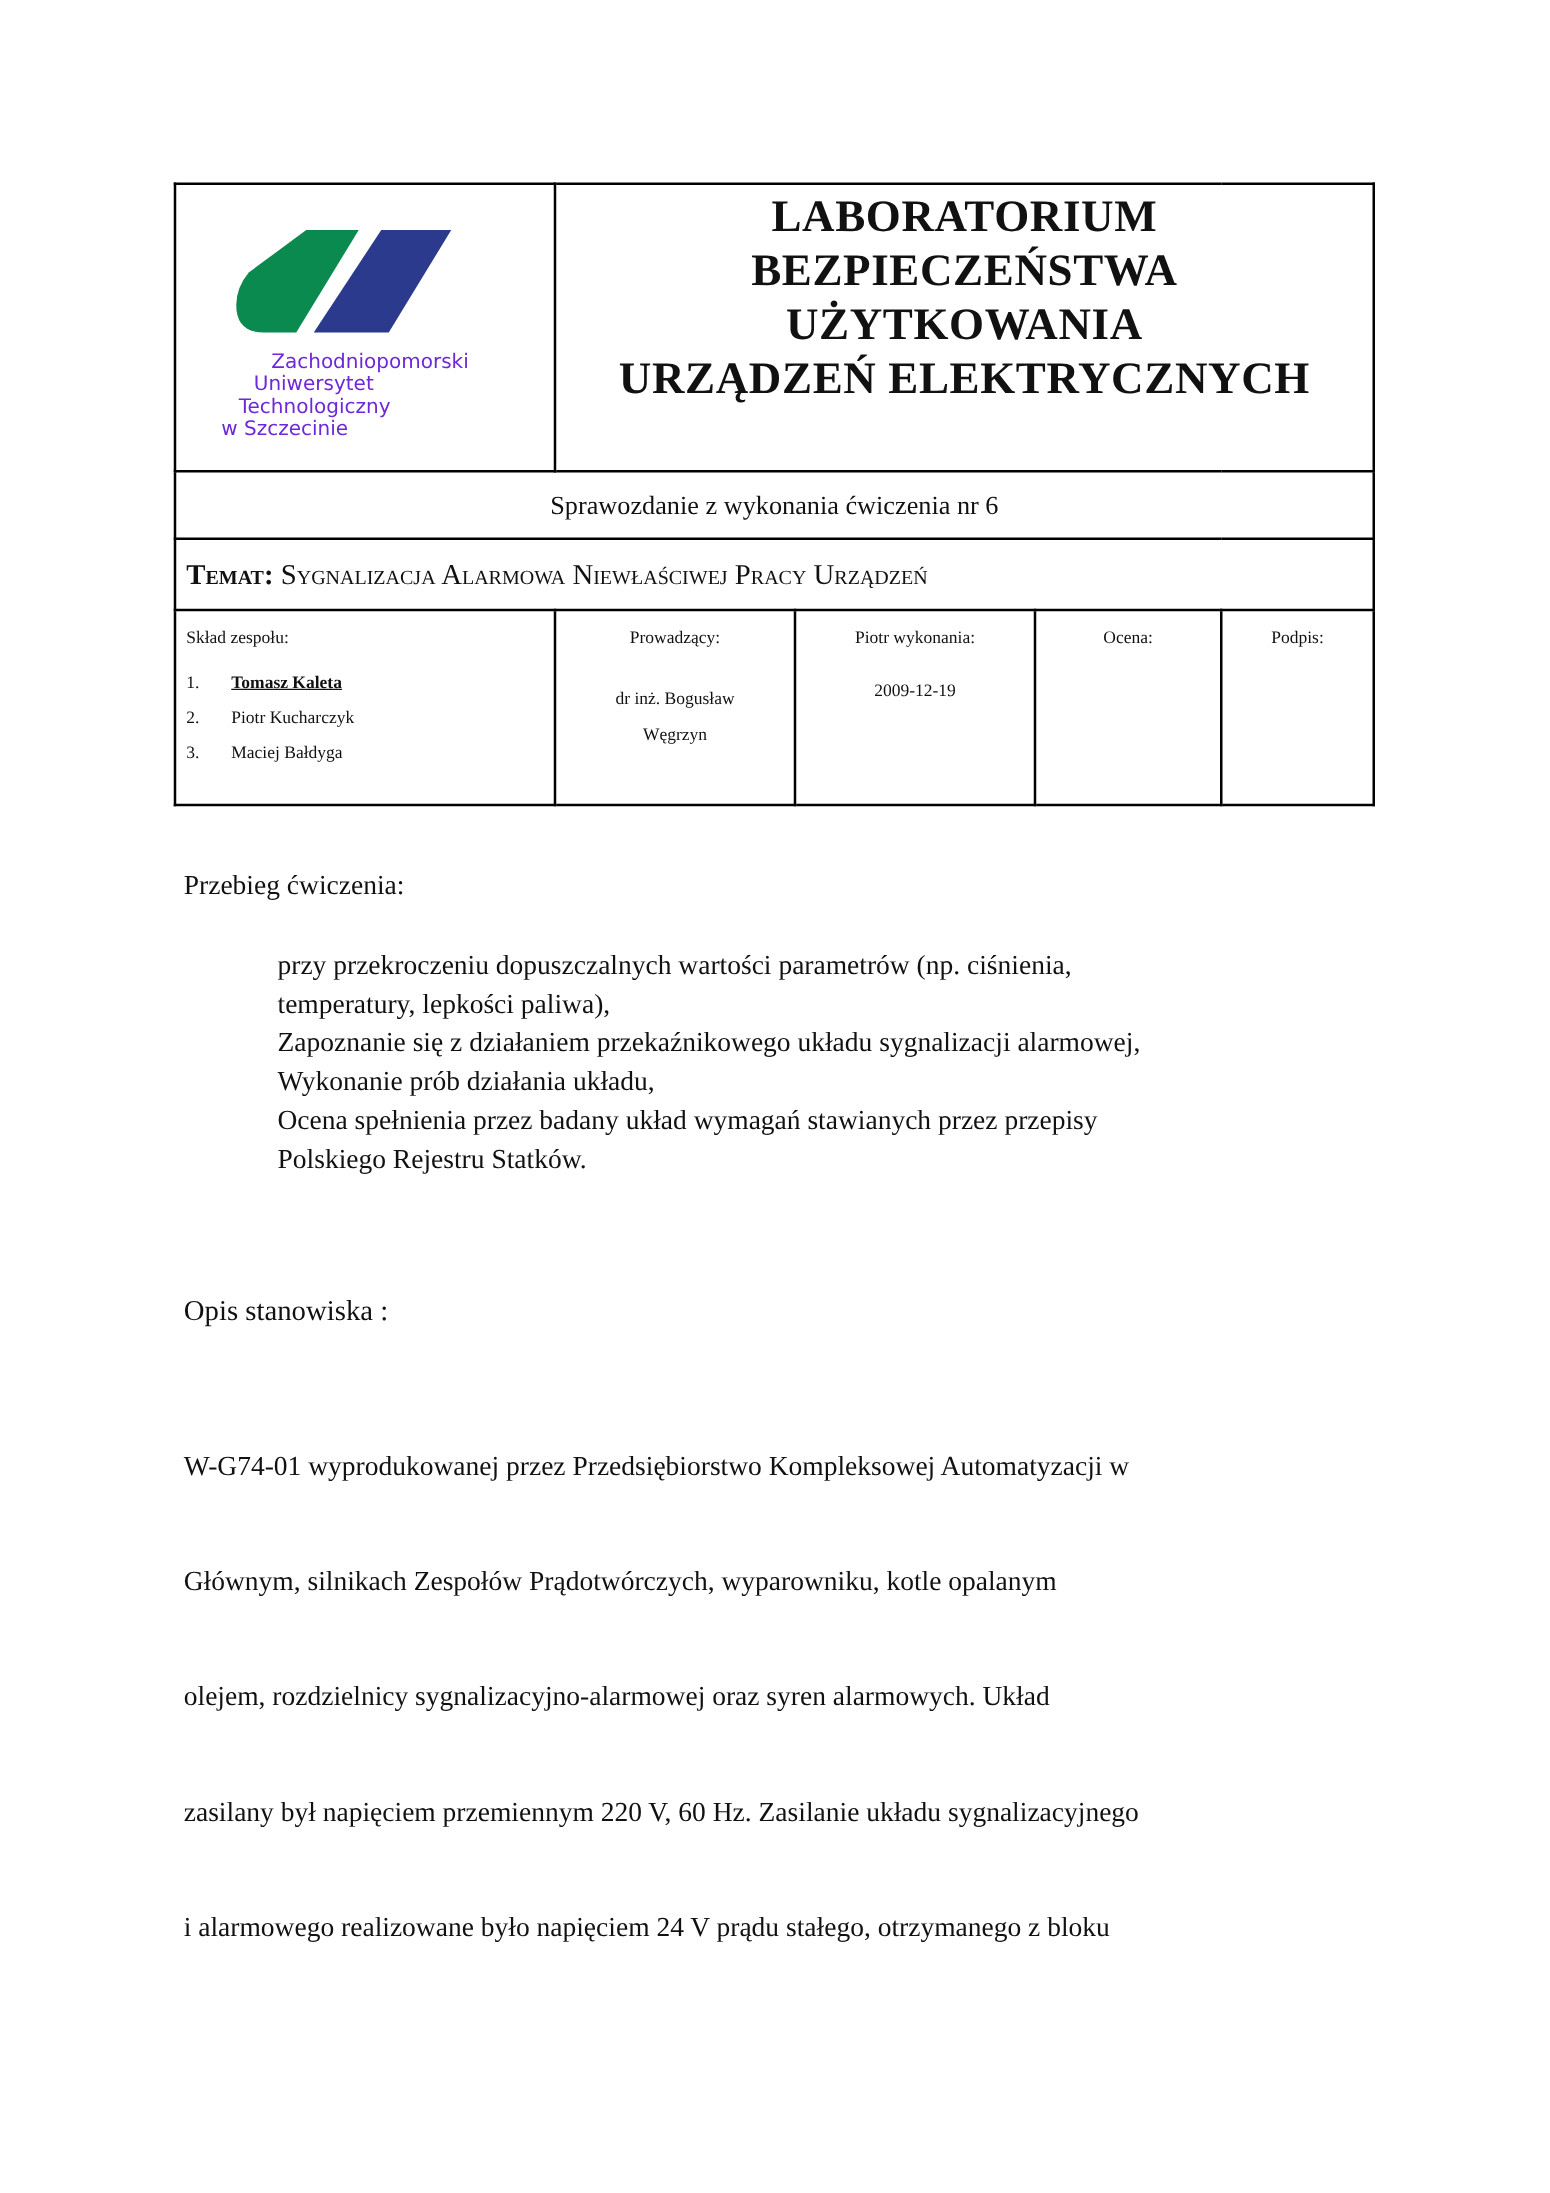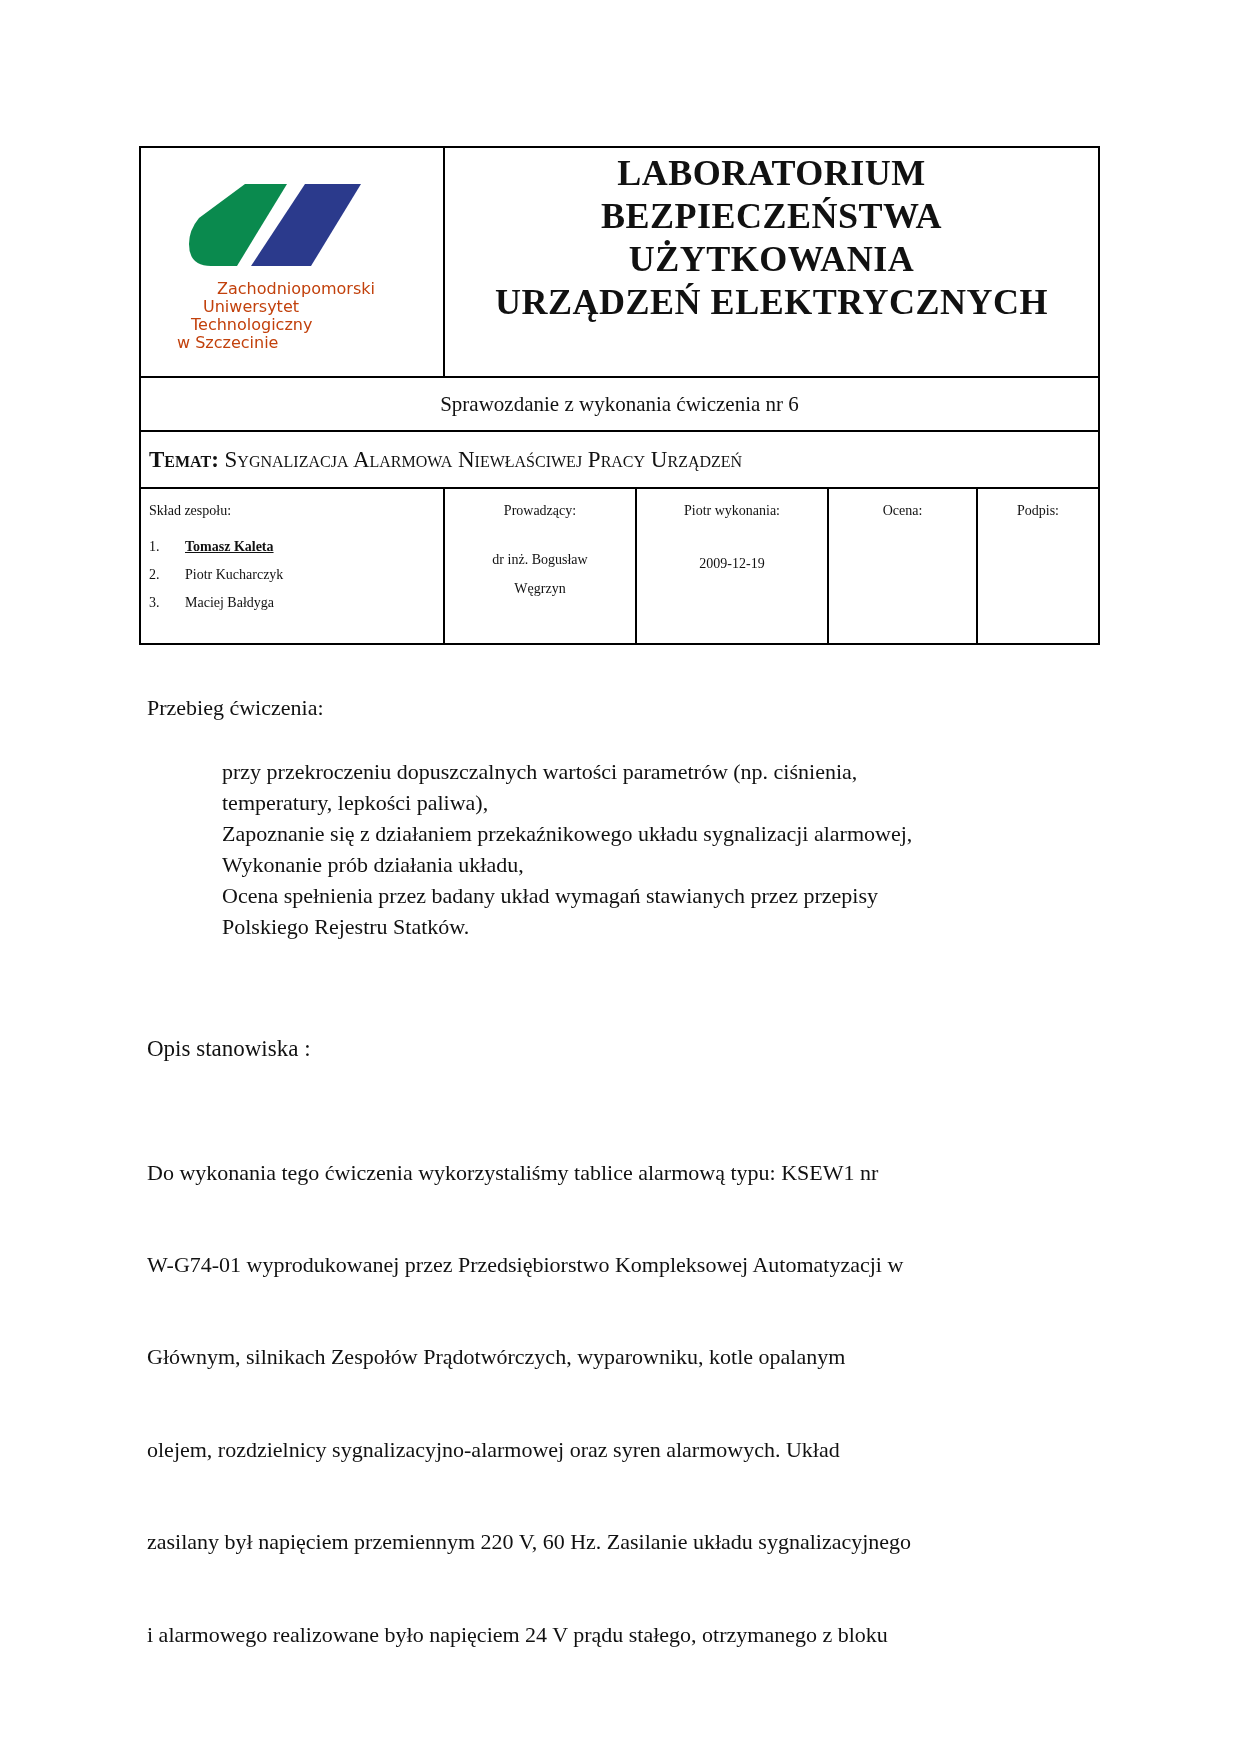--- a/index.html
+++ b/index.html
@@ -6,39 +6,39 @@
   body { width: 1240px; height: 1754px; position: relative; overflow: hidden;
          font-family: "Liberation Serif", "DejaVu Serif", serif; color: #111; }
 
   .header-table { position: absolute; left: 139px; top: 146px; width: 961px;
                   border-collapse: collapse; }
   .header-table td { border: 2px solid #000; padding: 0; vertical-align: top; }
 
   .logo-cell { width: 302px; height: 228px; position: relative; }
   .logo-svg { position: absolute; left: 44px; top: 30px; }
   .logo-text { position: absolute; left: 36px; top: 132px; font-family: "DejaVu Sans", sans-serif;
-               font-size: 16px; line-height: 18px; color: #c2410c; }
+               font-size: 16px; line-height: 18px; color: #6d28d9; }
   .logo-text div { white-space: nowrap; }
   .lt1 { padding-left: 40px; } .lt2 { padding-left: 26px; } .lt3 { padding-left: 14px; } .lt4 { padding-left: 0; }
 
   .title-cell { text-align: center; }
   .title-block { padding-top: 4px; font-weight: bold; font-size: 36px; line-height: 43px; letter-spacing: 0.5px; }
 
   .subtitle-cell { height: 52px; text-align: center; font-size: 21px; vertical-align: middle !important; }
   .topic-cell { height: 55px; vertical-align: middle !important; padding-left: 8px !important;
                 font-size: 23px; font-variant: small-caps; }
   .topic-label { font-weight: bold; }
 
   .info-row td { height: 140px; font-size: 14px; }
   .info-head { text-align: center; padding-top: 14px !important; }
   .team-cell { padding: 14px 0 0 8px !important; width: 262px; }
   .team-list { margin: 14px 0 0 0; padding: 0; list-style: none; line-height: 28px; }
   .team-list li span.num { display: inline-block; width: 36px; }
   .lead { font-weight: bold; text-decoration: underline; }
-  .val { display: block; margin-top: 30px; line-height: 29px; }
+  .val { display: block; margin-top: 20px; line-height: 29px; }
 
   .section { position: absolute; left: 147px; font-size: 22px; }
   .s1 { top: 695px; }
   .steps { position: absolute; left: 222px; top: 756px; width: 880px; font-size: 22px; line-height: 31px; }
   .steps div { white-space: nowrap; }
   .s2 { top: 1036px; font-size: 23px; }
   .body-p { position: absolute; left: 147px; top: 1096px; width: 960px; font-size: 22px;
             line-height: 30.8px; text-align: left; }
   .body-p div { white-space: nowrap; }
 </style>
@@ -109,21 +109,20 @@
   <div>przy przekroczeniu dopuszczalnych wartości parametrów (np. ciśnienia,</div>
   <div>temperatury, lepkości paliwa),</div>
   <div>Zapoznanie się z działaniem przekaźnikowego układu sygnalizacji alarmowej,</div>
   <div>Wykonanie prób działania układu,</div>
   <div>Ocena spełnienia przez badany układ wymagań stawianych przez przepisy</div>
   <div>Polskiego Rejestru Statków.</div>
 </div>
 
 <div class="section s2">Opis stanowiska :</div>
 <div class="body-p" style="white-space:pre">
-  <div>    Do wykonania tego ćwiczenia wykorzystaliśmy tablice alarmową typu: KSEW1 nr</div>
   <div>W-G74-01 wyprodukowanej przez Przedsiębiorstwo Kompleksowej Automatyzacji w</div>
   <div>Głównym, silnikach Zespołów Prądotwórczych, wyparowniku, kotle opalanym</div>
   <div>olejem, rozdzielnicy sygnalizacyjno-alarmowej oraz syren alarmowych. Układ</div>
   <div>zasilany był napięciem przemiennym 220 V, 60 Hz. Zasilanie układu sygnalizacyjnego</div>
   <div>i alarmowego realizowane było napięciem 24 V prądu stałego, otrzymanego z bloku</div>
   
   
   
   
   

